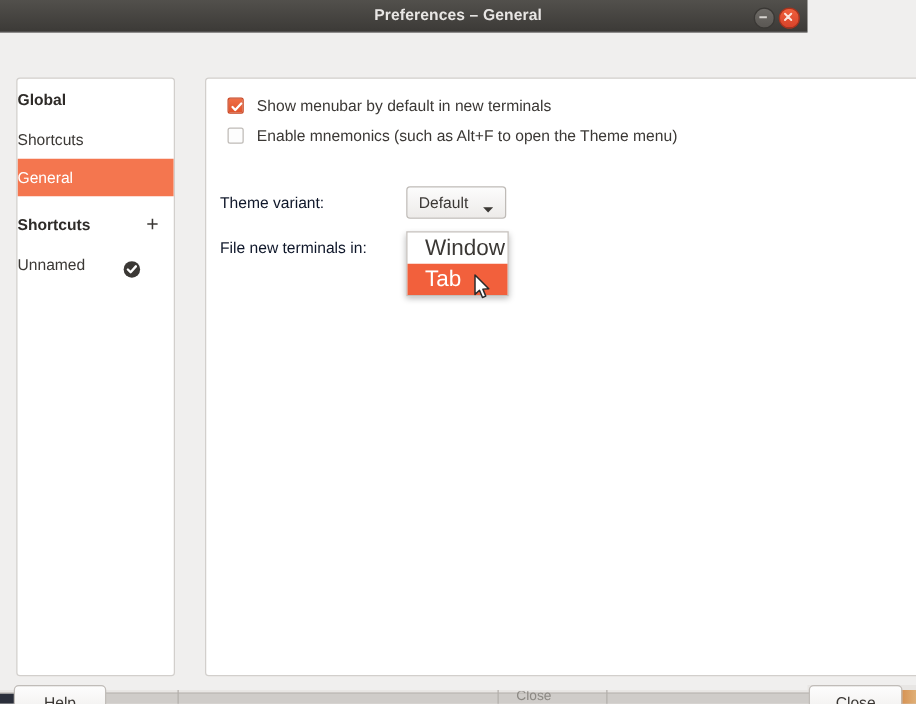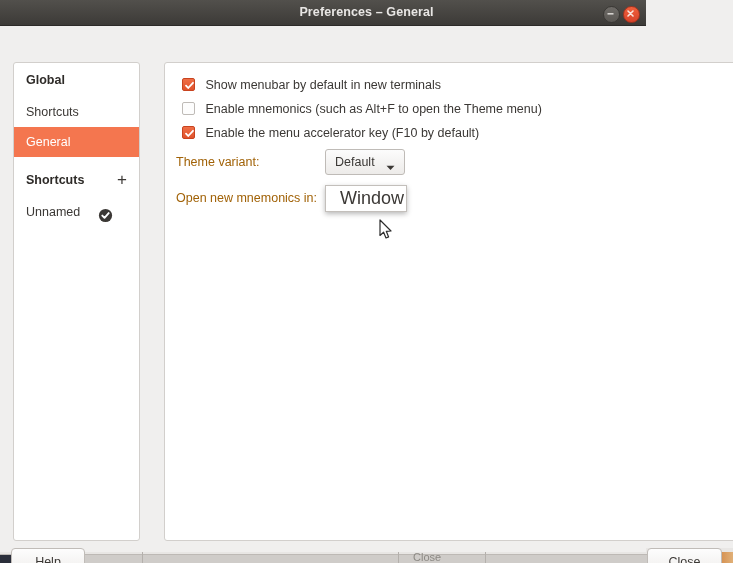--- a/index.html
+++ b/index.html
@@ -139,21 +139,20 @@
     width: 125px;
     height: 477px;
     background: #FFFFFF;
     border: 1px solid #D2CFCC;
     border-radius: 3px;
     overflow: hidden;
   }
   .side-row {
     height: 30px;
     line-height: 30px;
-    padding-left: 12px;
     font-size: 12.5px;
     color: #3B3835;
     position: relative;
     white-space: nowrap;
   }
   .side-row.header {
     font-weight: bold;
     color: #2E2B28;
     height: 34px;
     line-height: 34px;
@@ -222,21 +221,21 @@
   }
   .cbox.off {
     background: #FDFDFD;
     border: 1px solid #BFBBB7;
   }
 
   .field-label {
     position: absolute;
     left: 11px;
     font-size: 12.5px;
-    color: #a16207;
+    color: #0f172a;
     white-space: nowrap;
   }
 
   .combo {
     position: absolute;
     left: 160px;
     width: 80px;
     height: 26px;
     background: linear-gradient(to bottom, #FCFCFC, #EDEBE9);
     border: 1px solid #BFBBB7;
@@ -377,44 +376,37 @@
           </svg>
         </span>
         <span>Show menubar by default in new terminals</span>
       </div>
 
       <div class="check-row" style="top:39px;">
         <span class="cbox off"></span>
         <span>Enable mnemonics (such as Alt+F to open the Theme menu)</span>
       </div>
 
-      <div class="check-row" style="top:63px;">
-        <span class="cbox on">
-          <svg width="11" height="11" viewBox="0 0 11 11">
-            <path d="M2 5.6 L4.2 8 L9 2.8" stroke="#FFFFFF" stroke-width="1.8" fill="none" stroke-linecap="round" stroke-linejoin="round"></path>
-          </svg>
-        </span>
-        <span>Enable the menu accelerator key (F10 by default)</span>
-      </div>
 
       <div class="field-label" style="top:92px;">Theme variant:</div>
 
       <div class="combo" style="top:86px;">
         <span class="combo-text">Default</span>
         <span class="combo-arrow">
           <svg width="9" height="6" viewBox="0 0 9 6">
             <path d="M0.5 0.8 L4.5 5 L8.5 0.8 Z" fill="#3B3835"></path>
           </svg>
         </span>
       </div>
 
-      <div class="field-label" style="top:128px;">Open new mnemonics in:</div>
+      <div class="field-label" style="top:128px;">File new terminals in:</div>
 
       <div class="popup">
         <div class="popup-item">Window</div>
+        <div class="popup-item selected">Tab</div>
         <div class="cursor">
           <svg width="14" height="21" viewBox="0 0 14 21">
             <path d="M1 1 L1 16.5 L4.6 13.2 L7 19 L9.6 17.9 L7.3 12.3 L12 12 Z" fill="#FFFFFF" stroke="#2B2B2B" stroke-width="1.2" stroke-linejoin="round"></path>
           </svg>
         </div>
       </div>
 
     </div>
 
     <div class="btn help">Help</div>

